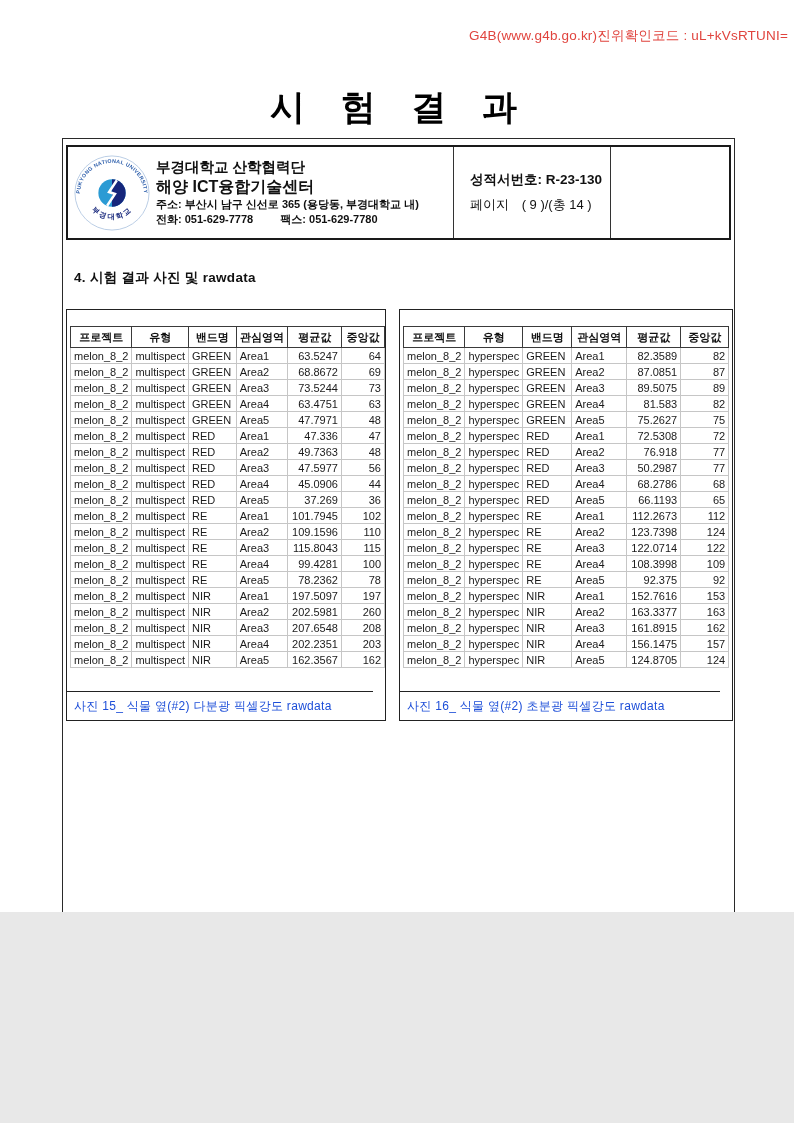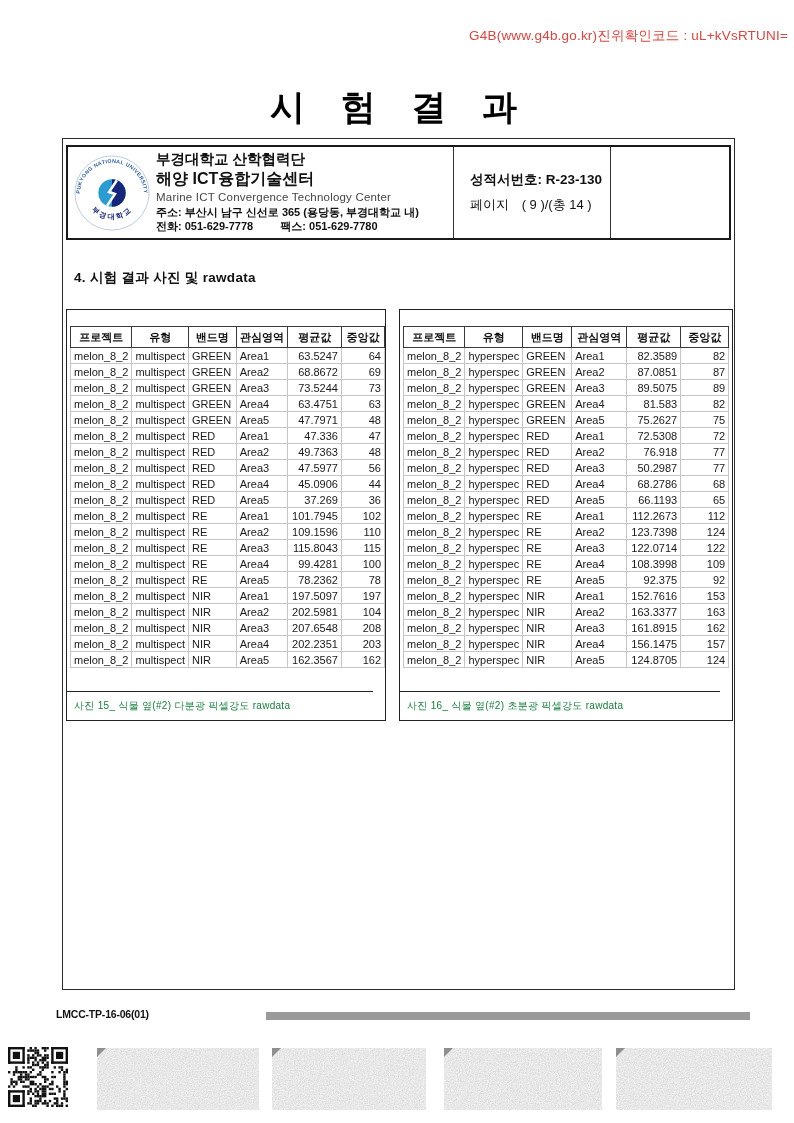--- a/index.html
+++ b/index.html
@@ -1,16 +1,16 @@
 <!DOCTYPE html>
 <html><head>
 <meta charset="utf-8">
 <style>
   html,body{margin:0;padding:0;background:#e8e8e8;}
-  .page{position:relative;width:794px;height:1123px;background:#ffffff;margin:0 auto;
+  .page{position:relative;width:794px;height:912px;background:#ffffff;margin:0 auto;
         font-family:"Liberation Sans","DejaVu Sans",sans-serif;overflow:hidden;color:#111;}
 
   
   .g4b{position:absolute;top:27px;right:6px;font-size:13.5px;color:#e0443e;letter-spacing:0.2px;}
 
   
   .title{position:absolute;top:84px;left:0;width:100%;margin:0;text-align:center;
          font-size:35px;font-weight:bold;letter-spacing:7px;word-spacing:12px;color:#000;}
 
   
@@ -47,21 +47,21 @@
   .panel-right{width:334px;}
 
   table.grid{border-collapse:collapse;table-layout:fixed;margin:16px 0 0 3px;font-size:11px;}
   table.grid th{border:1.2px solid #3a3a3a;font-weight:bold;height:20px;text-align:center;
                 padding:0 1px;font-size:11px;white-space:nowrap;overflow:hidden;margin-top:20px;}
   table.grid td{border:1px solid #c6c6c6;height:15px;padding:0 3px;white-space:nowrap;
                 overflow:hidden;color:#1a1a1a;}
   table.grid td.c4,table.grid td.c5{text-align:right;}
 
   .caption{position:absolute;left:0;right:12px;bottom:0;height:28px;border-top:1.5px solid #222;
-           display:flex;align-items:center;padding-left:7px;font-size:10px;letter-spacing:0.3px;color:#15803d;}
+           display:flex;align-items:center;padding-left:7px;font-size:12px;letter-spacing:0.3px;color:#1d4ed8;}
 
   
   .doc-code{position:absolute;left:56px;top:1008px;font-size:10.5px;font-weight:bold;letter-spacing:-0.2px;}
   .gray-bar{position:absolute;left:266px;top:1012px;width:484px;height:8px;background:#9a9a9a;}
 
   
   .qr{position:absolute;left:8px;top:1044px;width:60px;height:66px;}
   .noise-band{position:absolute;top:1048px;height:62px;overflow:hidden;}
   .noise-band svg{display:block;width:100%;height:100%;}
   .band-corner{position:absolute;left:0;top:0;width:0;height:0;
@@ -94,21 +94,20 @@
           <text font-size="7.5" font-weight="bold" fill="#16267b" letter-spacing="2">
             <textPath href="#arcBot" startOffset="50%" text-anchor="middle">부경대학교</textPath>
           </text>
           <circle cx="40" cy="40" r="14" fill="#2b9bd4"></circle>
           <path d="M40 26 a14 14 0 0 1 0 28 z" fill="#16267b"></path>
           <path d="M45 27 L37 39 L43 41 L35 53" stroke="#ffffff" stroke-width="2.6" fill="none"></path>
         </svg>
         <div class="org-text">
           <div class="org-kr1">부경대학교 산학협력단</div>
           <div class="org-kr2">해양 ICT융합기술센터</div>
-          <div class="org-en">Marine ICT Convergence Technology Center</div>
           <div class="org-addr">주소: 부산시 남구 신선로 365 (용당동, 부경대학교 내)</div>
           <div class="org-tel">
             <span>전화: 051-629-7778</span>
             <span class="fax">팩스:  051-629-7780</span>
           </div>
         </div>
       </div>
       <div class="meta-cell">
         <div class="meta-line1">
           <span>성적서번호:</span>
@@ -273,21 +272,21 @@
                 <td class="c3">Area1</td>
                 <td class="c4">197.5097</td>
                 <td class="c5">197</td>
               </tr>
               <tr>
                 <td class="c0">melon_8_2</td>
                 <td class="c1">multispect</td>
                 <td class="c2">NIR</td>
                 <td class="c3">Area2</td>
                 <td class="c4">202.5981</td>
-                <td class="c5">104</td>
+                <td class="c5">260</td>
               </tr>
               <tr>
                 <td class="c0">melon_8_2</td>
                 <td class="c1">multispect</td>
                 <td class="c2">NIR</td>
                 <td class="c3">Area3</td>
                 <td class="c4">207.6548</td>
                 <td class="c5">208</td>
               </tr>
               <tr>

